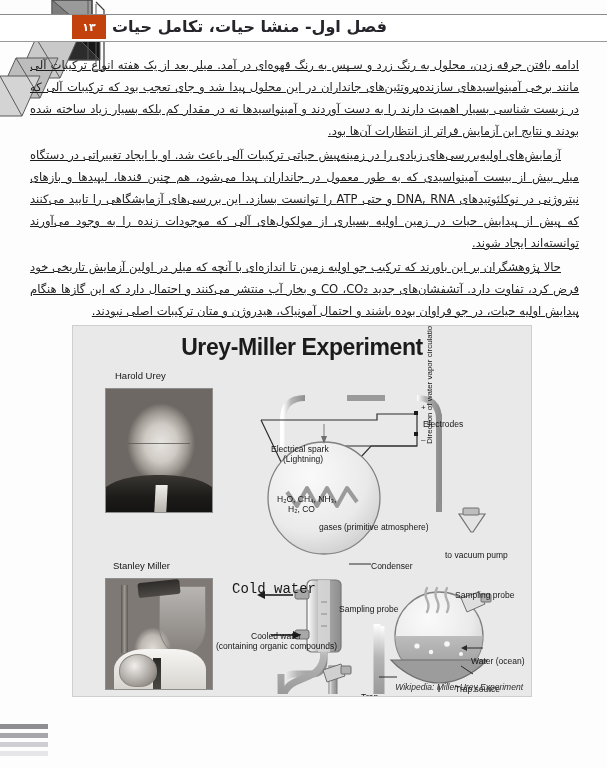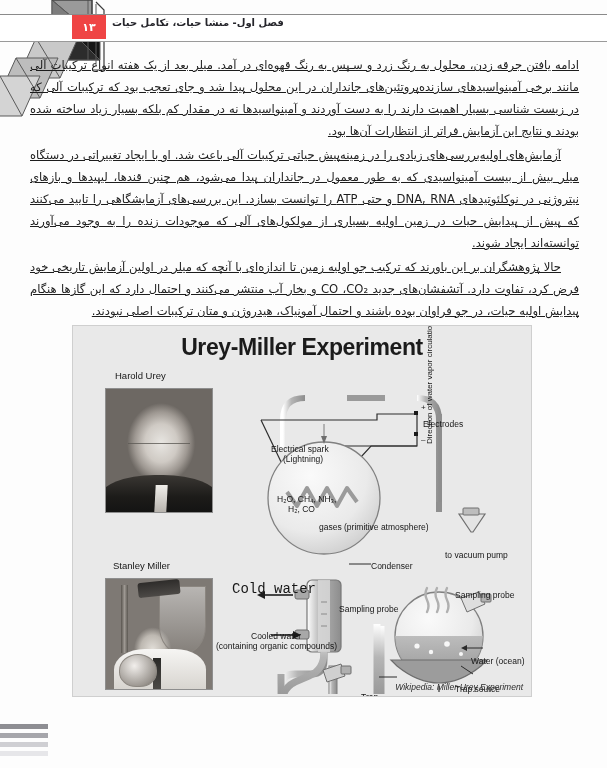--- a/index.html
+++ b/index.html
@@ -50,34 +50,34 @@
     border-top: 1.5px solid #8a8a8a;
     border-bottom: 1.5px solid #9a9a9a;
     background: #ffffff;
   }
   .page-number-box {
     position: absolute;
     left: 72px;
     top: 1px;
     width: 34px;
     height: 24px;
-    background: #ef4444;
+    background: #c2410c;
     color: #ffffff;
     font-size: 11px;
     font-weight: bold;
     display: flex;
     align-items: center;
     justify-content: center;
     letter-spacing: 0.5px;
   }
   .chapter-title {
     position: absolute;
     left: 112px;
     top: 3px;
-    font-size: 10px;
+    font-size: 16px;
     font-weight: bold;
     color: #25252b;
     direction: rtl;
     white-space: nowrap;
     letter-spacing: 0;
   }
 
   
   .body-text {
     position: absolute;

